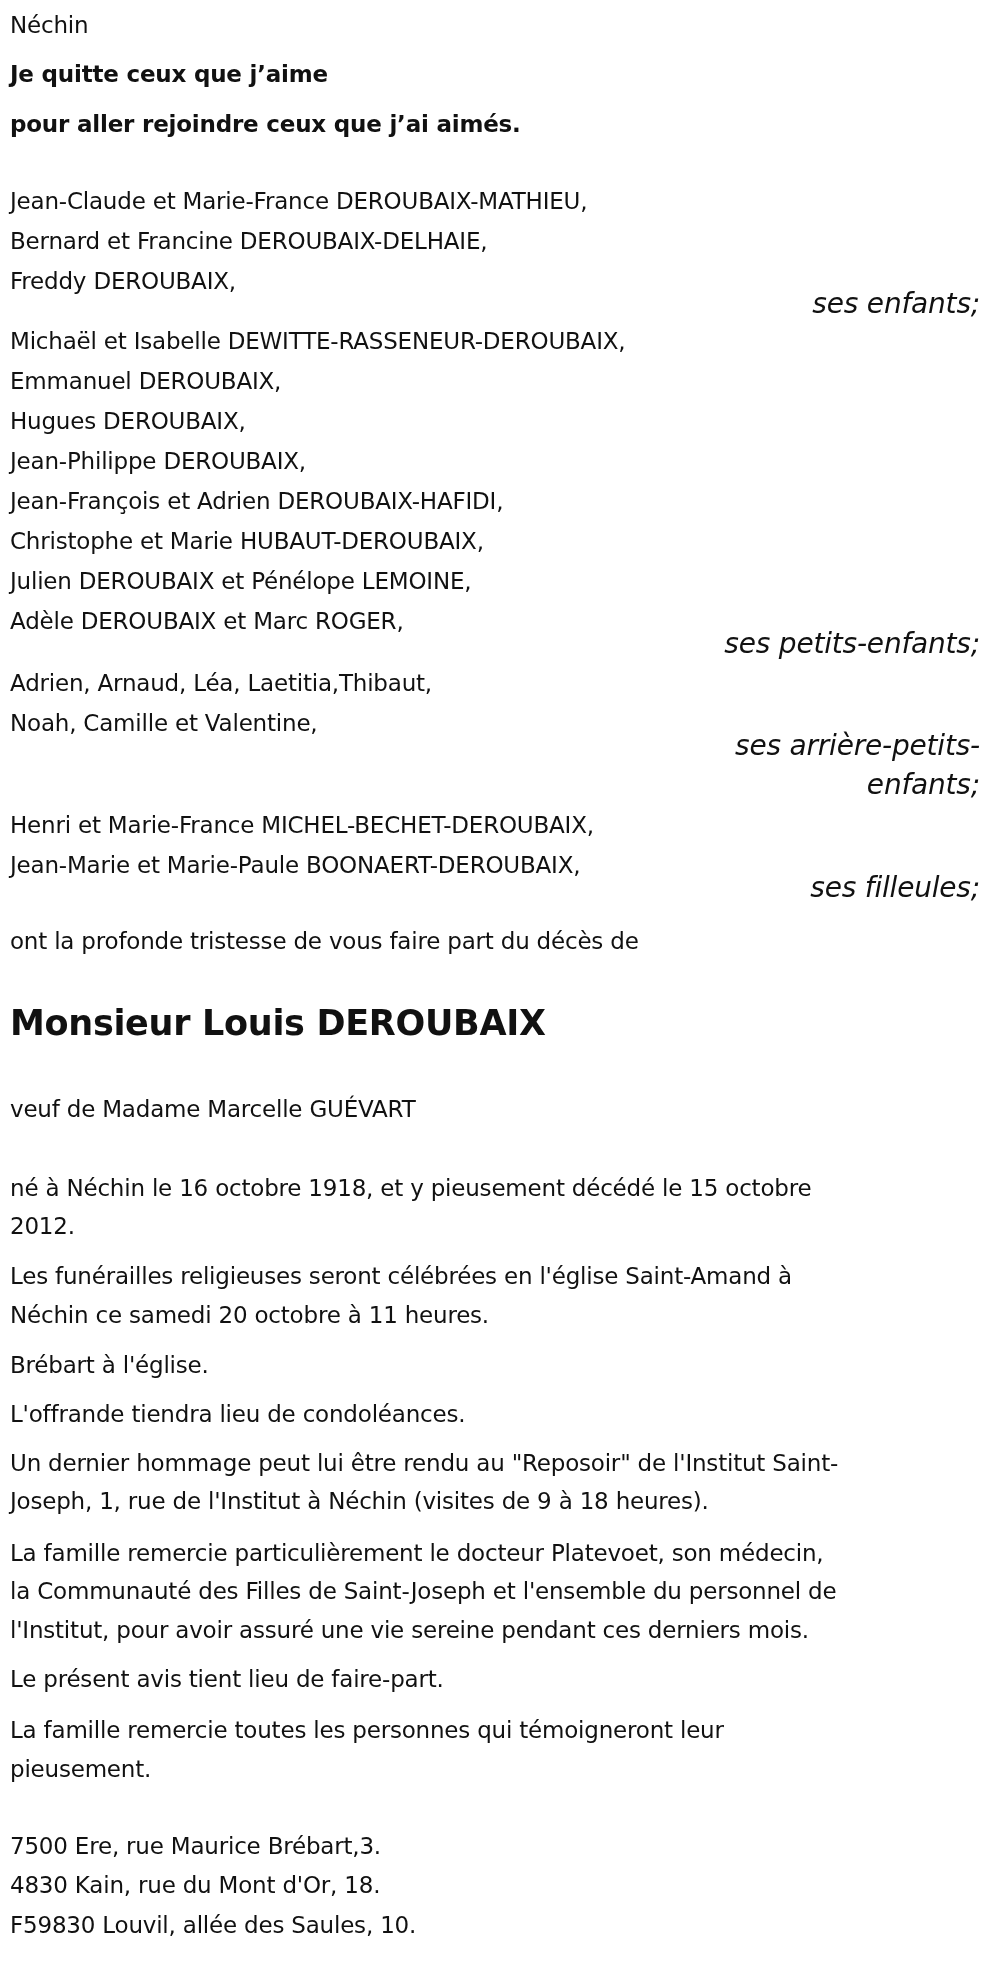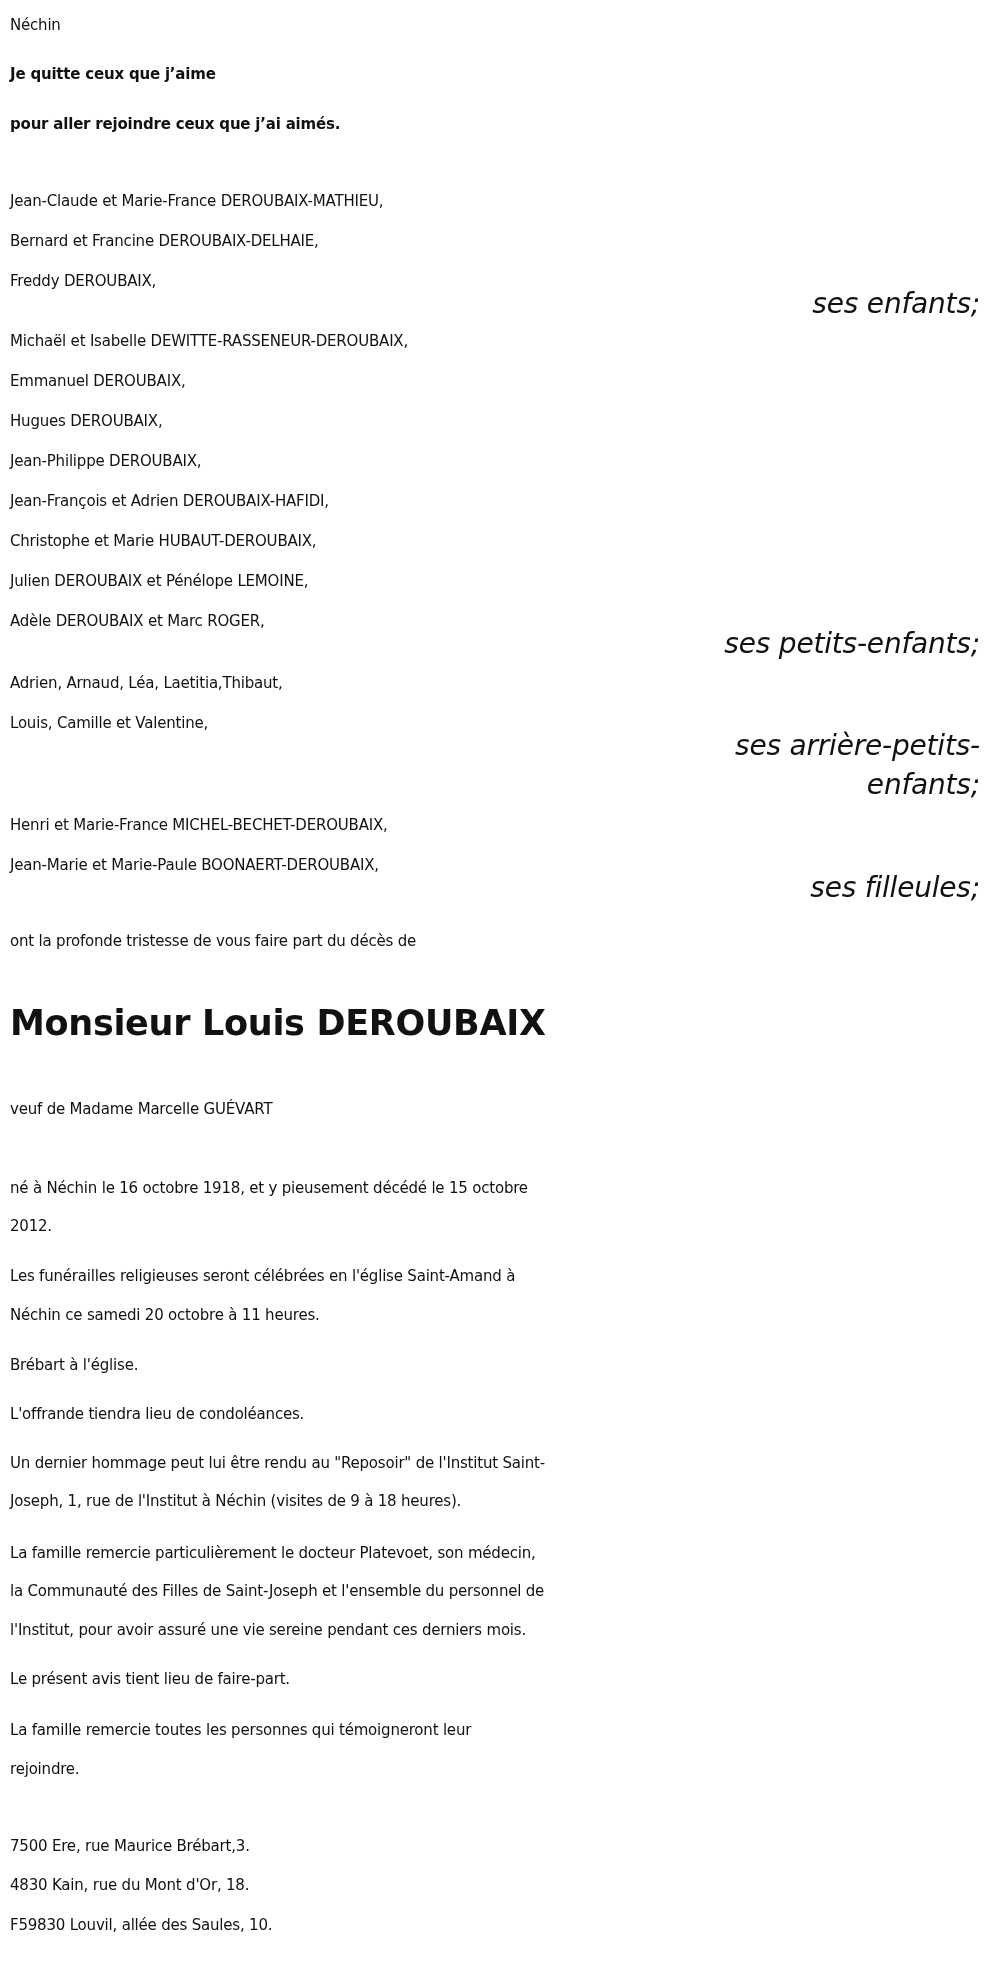--- a/index.html
+++ b/index.html
@@ -2,21 +2,21 @@
 <html><head>
 <meta charset="utf-8">
 <style>
   html, body { margin: 0; padding: 0; background: #ffffff; }
   body {
     width: 1000px; height: 1982px; position: relative; overflow: hidden;
     font-family: "DejaVu Sans", sans-serif; color: #111111;
   }
   .line {
     position: absolute; left: 10px; white-space: nowrap;
-    font-size: 15px; line-height: 30px; letter-spacing: -0.2px;
+    font-size: 23px; line-height: 30px; letter-spacing: -0.2px;
   }
   .bold { font-weight: bold; }
   .right {
     position: absolute; right: 20px; white-space: nowrap; text-align: right;
     font-size: 28px; line-height: 30px; font-style: italic; letter-spacing: -0.2px;
   }
   .title {
     position: absolute; left: 10px; white-space: nowrap;
     font-size: 35px; line-height: 44px; font-weight: bold; letter-spacing: -0.3px;
   }
@@ -43,21 +43,21 @@
     <div class="line" style="top:446px">Jean-Philippe DEROUBAIX,</div>
     <div class="line" style="top:486px">Jean-François et Adrien DEROUBAIX-HAFIDI,</div>
     <div class="line" style="top:526px">Christophe et Marie HUBAUT-DEROUBAIX,</div>
     <div class="line" style="top:566px">Julien DEROUBAIX et Pénélope LEMOINE,</div>
     <div class="line" style="top:606px">Adèle DEROUBAIX et Marc ROGER,</div>
     <div class="right" style="top:629px">ses petits-enfants;</div>
   </div>
 
   <div>
     <div class="line" style="top:668px">Adrien, Arnaud, Léa, Laetitia,Thibaut,</div>
-    <div class="line" style="top:708px">Louis, Camille et Valentine,</div>
+    <div class="line" style="top:708px">Noah, Camille et Valentine,</div>
     <div class="right" style="top:731px">ses arrière-petits-</div>
     <div class="right" style="top:770px">enfants;</div>
   </div>
 
   <div>
     <div class="line" style="top:810px">Henri et Marie-France MICHEL-BECHET-DEROUBAIX,</div>
     <div class="line" style="top:850px">Jean-Marie et Marie-Paule BOONAERT-DEROUBAIX,</div>
     <div class="right" style="top:873px">ses filleules;</div>
   </div>
 
@@ -72,21 +72,21 @@
     <div class="line" style="top:1300px">Néchin ce samedi 20 octobre à 11 heures.</div>
     <div class="line" style="top:1350px">Brébart à l'église.</div>
     <div class="line" style="top:1399px">L'offrande tiendra lieu de condoléances.</div>
     <div class="line" style="top:1448px">Un dernier hommage peut lui être rendu au "Reposoir" de l'Institut Saint-</div>
     <div class="line" style="top:1486px">Joseph, 1, rue de l'Institut à Néchin (visites de 9 à 18 heures).</div>
     <div class="line" style="top:1538px">La famille remercie particulièrement le docteur Platevoet, son médecin,</div>
     <div class="line" style="top:1576px">la Communauté des Filles de Saint-Joseph et l'ensemble du personnel de</div>
     <div class="line" style="top:1615px">l'Institut, pour avoir assuré une vie sereine pendant ces derniers mois.</div>
     <div class="line" style="top:1664px">Le présent avis tient lieu de faire-part.</div>
     <div class="line" style="top:1715px">La famille remercie toutes les personnes qui témoigneront leur</div>
-    <div class="line" style="top:1754px">rejoindre.</div>
+    <div class="line" style="top:1754px">pieusement.</div>
   </div>
 
   <div>
     <div class="line" style="top:1831px">7500 Ere, rue Maurice Brébart,3.</div>
     <div class="line" style="top:1870px">4830 Kain, rue du Mont d'Or, 18.</div>
     <div class="line" style="top:1910px">F59830 Louvil, allée des Saules, 10.</div>
   </div>
 </div>
 
 </body></html>

